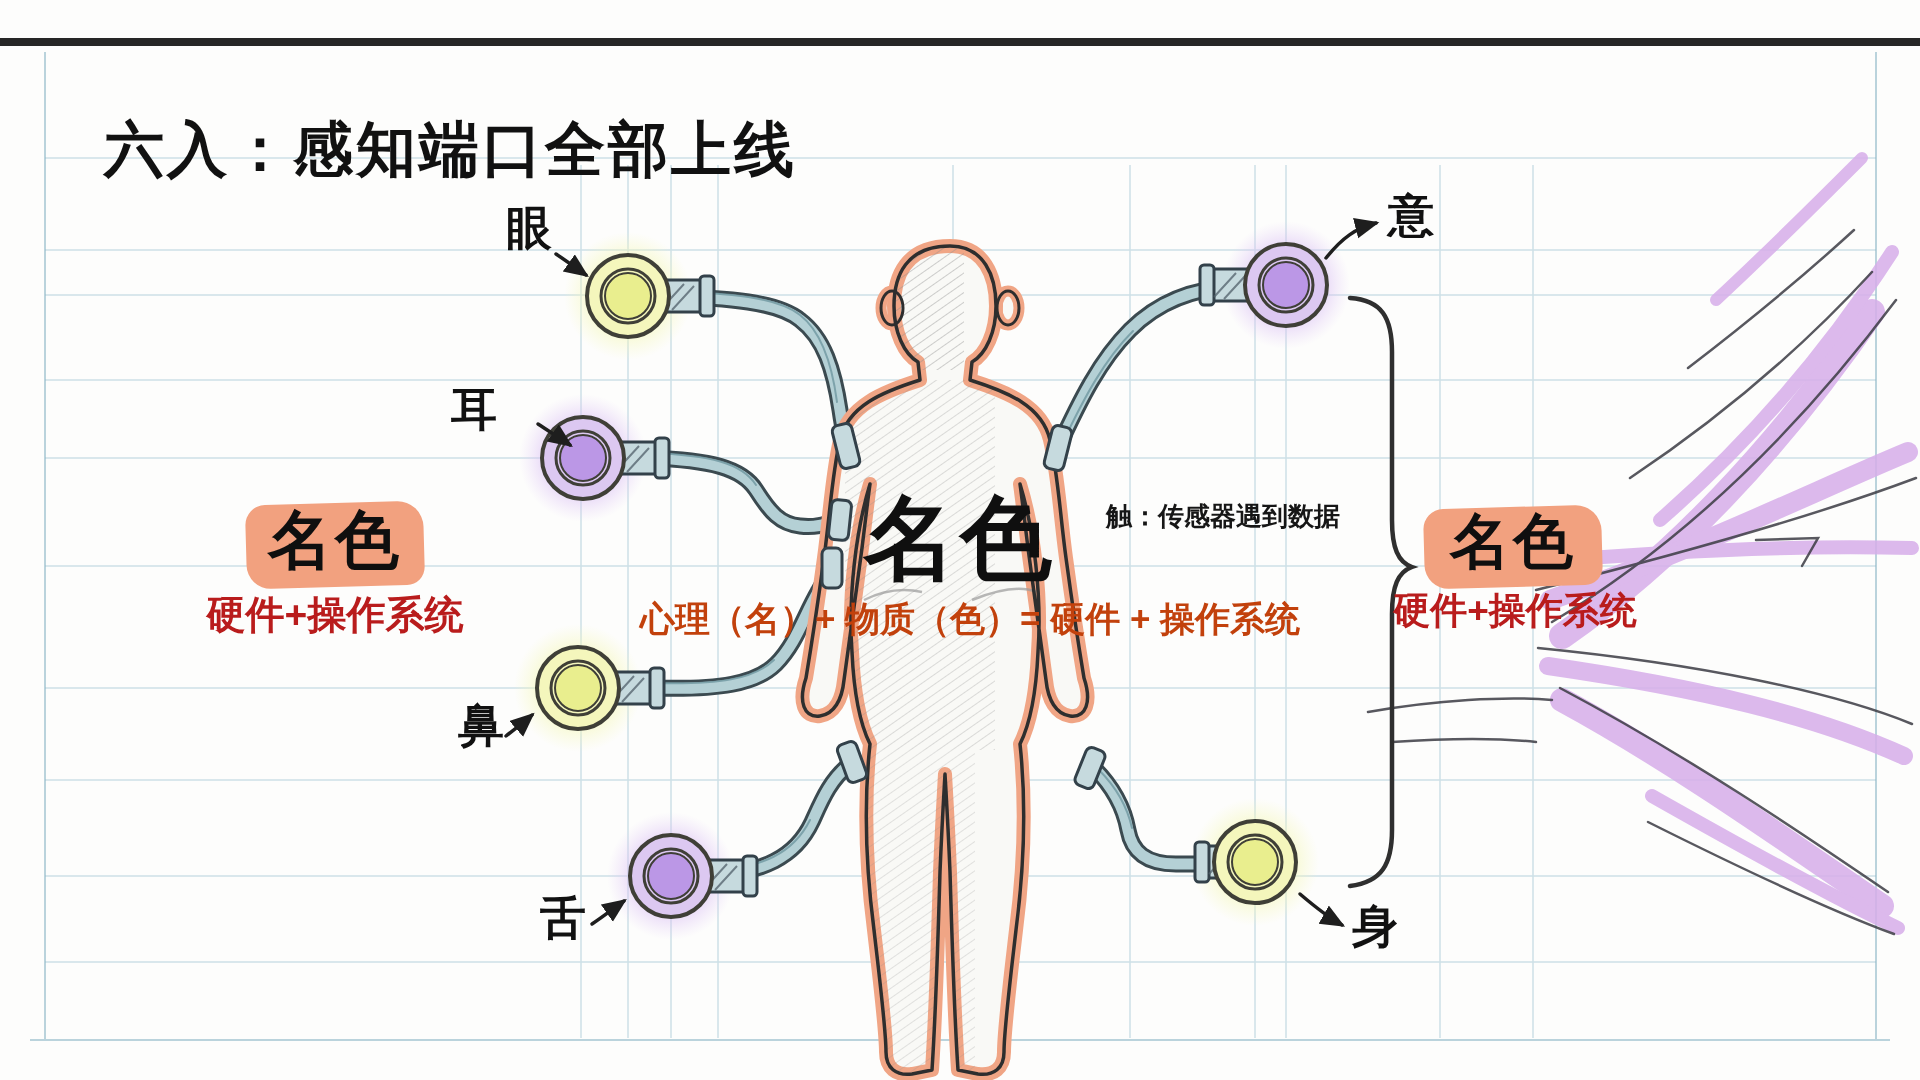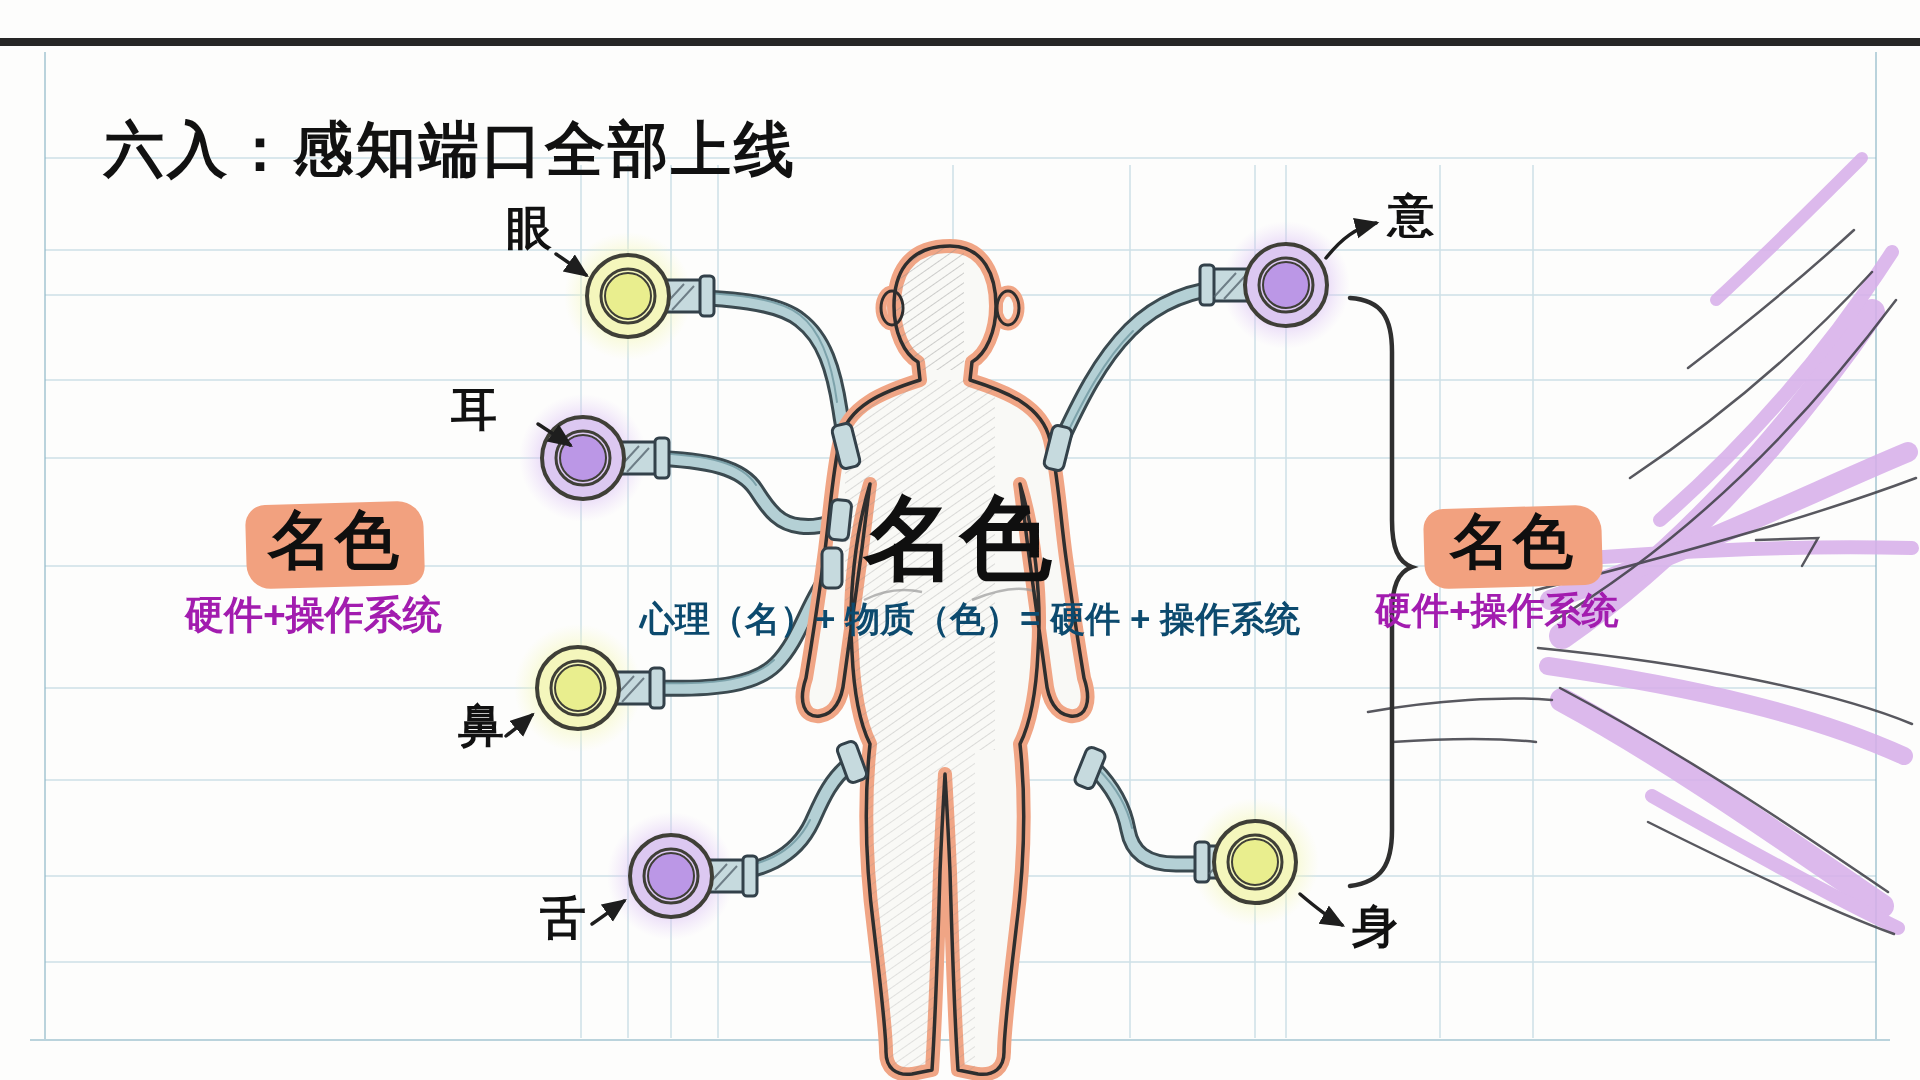--- a/index.html
+++ b/index.html
@@ -16,34 +16,34 @@
   }
   .port-label{
     font-size:46px;font-weight:900;color:#111;white-space:nowrap;line-height:1;
   }
   .center-name{
     left:810px;top:492px;width:300px;text-align:center;
     font-size:92px;font-weight:900;color:#0f0f0f;line-height:1;letter-spacing:4px;
   }
   .center-formula{
     left:610px;top:596px;width:720px;text-align:center;
-    font-size:35px;font-weight:800;color:#0c4a6e;white-space:nowrap;
+    font-size:35px;font-weight:800;color:#c2410c;white-space:nowrap;
   }
   .touch-note{
     left:1106px;top:496px;font-size:26px;font-weight:800;color:#161616;
     line-height:1.6;white-space:nowrap;
   }
   .swatch{
     background:#f2a17f;border-radius:20px 26px 18px 24px;transform:rotate(-1.6deg);
   }
   .block-name{
     text-align:center;font-weight:900;color:#0f0f0f;line-height:1;letter-spacing:3px;
   }
   .block-sub{
-    text-align:left;font-weight:800;color:#a21caf;white-space:nowrap;
+    text-align:center;font-weight:800;color:#b91c1c;white-space:nowrap;
   }
 </style>
 </head>
 <body>
 
 <div class="stage">
 
   <svg class="abs" style="left:0;top:0" width="1920" height="1080" viewBox="0 0 1920 1080">
     <defs>
       <radialGradient id="glowY" cx="50%" cy="50%" r="50%">
@@ -289,20 +289,21 @@
   <div class="abs port-label" style="left:451px;top:386px">耳</div>
   <div class="abs port-label" style="left:458px;top:702px">鼻</div>
   <div class="abs port-label" style="left:540px;top:895px">舌</div>
   <div class="abs port-label" style="left:1388px;top:192px">意</div>
   <div class="abs port-label" style="left:1352px;top:903px">身</div>
 
   <div class="abs center-name">名色</div>
   <div class="abs center-formula">心理（名）+ 物质（色）= 硬件 + 操作系统</div>
 
   <div class="abs touch-note">
+    <div>触：传感器遇到数据</div>
   </div>
 
   <div class="abs swatch" style="left:246px;top:503px;width:178px;height:84px"></div>
   <div class="abs block-name" style="left:246px;top:508px;width:178px;font-size:64px">名色</div>
   <div class="abs block-sub" style="left:185px;top:588px;width:300px;font-size:39px">硬件+操作系统</div>
 
   <div class="abs swatch" style="left:1424px;top:507px;width:178px;height:80px"></div>
   <div class="abs block-name" style="left:1424px;top:512px;width:178px;font-size:60px">名色</div>
   <div class="abs block-sub" style="left:1375px;top:586px;width:280px;font-size:37px">硬件+操作系统</div>
 

